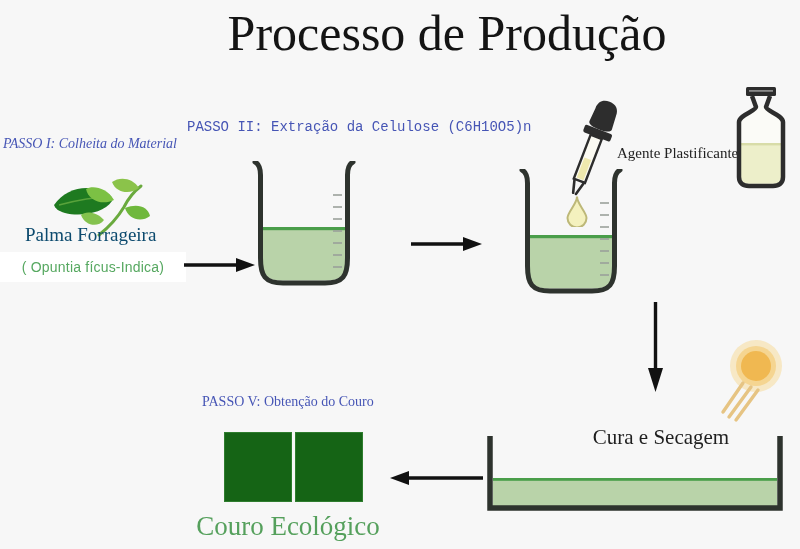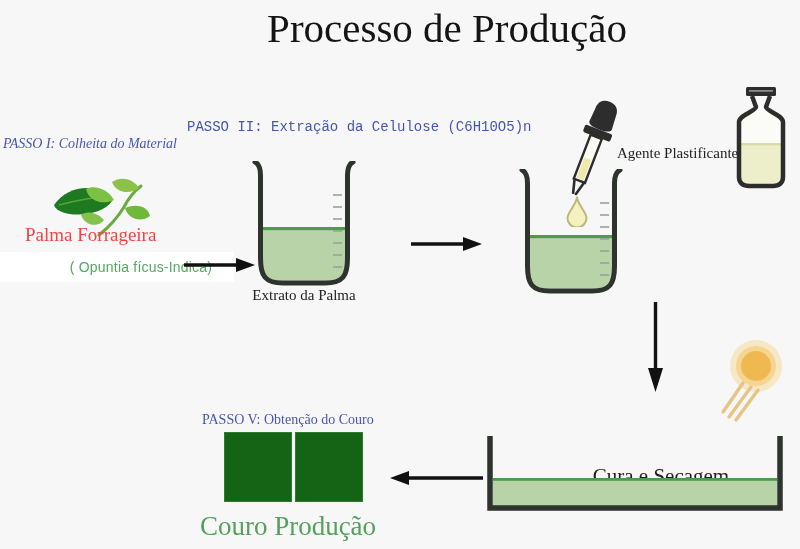--- a/index.html
+++ b/index.html
@@ -2,36 +2,36 @@
 <html><head>
 <meta charset="utf-8">
 <style>
   html,body{margin:0;padding:0;background:#ffffff;}
   #canvas{
     position:relative;width:800px;height:549px;overflow:hidden;
     background:#f7f7f7;font-family:"Liberation Serif",serif;color:#1f1f1f;
   }
   .abs{position:absolute;}
   .page-title{
-    font-size:41px;line-height:1.05;color:#141414;white-space:nowrap;
+    font-size:50px;line-height:1.05;color:#141414;white-space:nowrap;
   }
   .step-label{
     font-size:14px;color:#4655b5;white-space:nowrap;line-height:1.2;
   }
   .caption{font-size:15px;color:#222;white-space:nowrap;text-align:center;}
-  .material-name{font-size:19px;color:#ef4444;white-space:nowrap;}
+  .material-name{font-size:19px;color:#0c4a6e;white-space:nowrap;}
   .sci-strip{
     left:0;top:252px;width:186px;height:30px;background:#ffffff;
-    display:flex;align-items:center;justify-content:center;padding-left:48px;
+    display:flex;align-items:center;justify-content:center;
   }
   .sci-name{
     font-family:"Liberation Sans",sans-serif;font-size:14px;color:#56a860;
     white-space:nowrap;letter-spacing:.2px;
   }
-  .cura-text{font-size:21px;color:#1f1f1f;text-align:center;margin-top:39px;}
+  .cura-text{font-size:21px;color:#1f1f1f;text-align:center;}
   .product-text{font-size:27px;color:#55a05c;text-align:center;white-space:nowrap;}
   .leather{
     left:224px;top:432px;width:139px;height:70px;display:flex;gap:3px;
   }
   .leather .sheet{
     flex:1;background:#156415;border:1px solid #2e7d2e;box-sizing:border-box;
   }
   svg{display:block;}
 </style>
 </head>
@@ -74,21 +74,20 @@
         <line x1="84" y1="46" x2="93" y2="46"></line>
       <line x1="84" y1="58" x2="93" y2="58"></line>
         <line x1="84" y1="70" x2="93" y2="70"></line>
       <line x1="84" y1="82" x2="93" y2="82"></line>
         <line x1="84" y1="94" x2="93" y2="94"></line>
       <line x1="84" y1="106" x2="93" y2="106"></line>
     </g>
     <path d="M6,1 C10,3 11.5,8 11.5,14 L11.5,97 C11.5,115 16,122 34,122 L76,122 C94,122 98.5,115 98.5,97 L98.5,14 C98.5,8 100,3 104,1" fill="none" stroke="#2e332e" stroke-width="5" stroke-linecap="round"></path>
   </svg>
 
-  <div class="abs caption" style="left:249px;top:287px;width:110px;text-align:center;">Extrato da Palma</div>
 
   <svg class="abs" style="left:411px;top:235px;" width="72" height="18" viewBox="0 0 72 18">
     <line x1="0" y1="9" x2="53" y2="9" stroke="#111" stroke-width="3.4"></line>
     <polygon points="52,2 52,16 71,9" fill="#111"></polygon>
   </svg>
 
 
   <svg class="abs" style="left:516px;top:169px;" width="110" height="128" viewBox="0 0 110 128">
     <path d="M13,66 L97,66 L97,100 C97,114 92,119.5 76,119.5 L34,119.5 C18,119.5 13,114 13,100 Z" fill="#b9d3a9"></path>
     <rect x="13" y="66" width="84" height="3.2" fill="#4a9e4a"></rect>
@@ -152,22 +151,22 @@
     <rect x="6" y="42" width="284" height="29" fill="#b9d3a9"></rect>
     <rect x="6" y="42" width="284" height="2.8" fill="#4a9e4a"></rect>
     <path d="M3,0 L3,72 L293,72 L293,0" fill="none" stroke="#2e332e" stroke-width="5.5"></path>
   </svg>
 
   <svg class="abs" style="left:389px;top:469px;" width="94" height="18" viewBox="0 0 94 18">
     <line x1="19" y1="9" x2="94" y2="9" stroke="#111" stroke-width="3.4"></line>
     <polygon points="20,2 20,16 1,9" fill="#111"></polygon>
   </svg>
 
-  <div class="abs step-label" style="left:202px;top:412px;">PASSO V: Obtenção do Couro</div>
+  <div class="abs step-label" style="left:202px;top:394px;">PASSO V: Obtenção do Couro</div>
 
   <div class="abs leather">
     <div class="sheet"></div>
     <div class="sheet"></div>
   </div>
 
-  <div class="abs product-text" style="left:181px;top:511px;width:214px;">Couro Produção</div>
+  <div class="abs product-text" style="left:181px;top:511px;width:214px;">Couro Ecológico</div>
 
 </div>
 
 </body></html>

